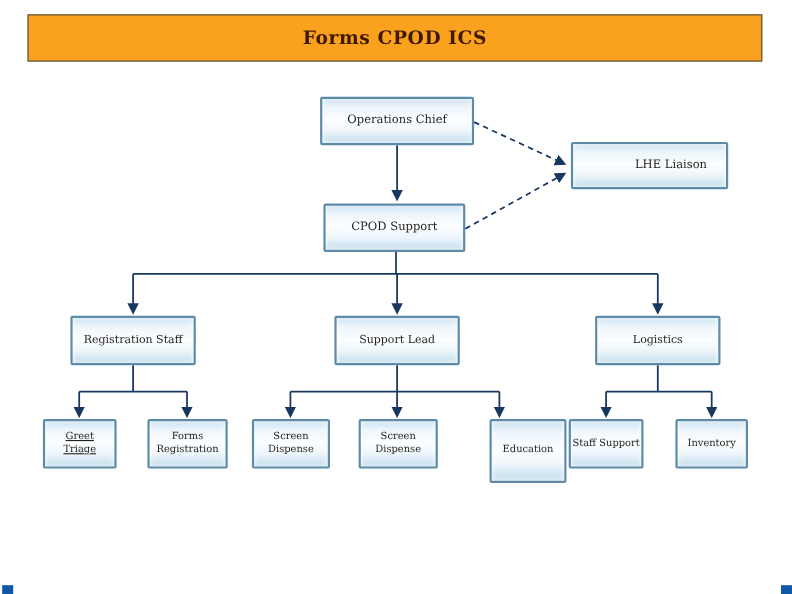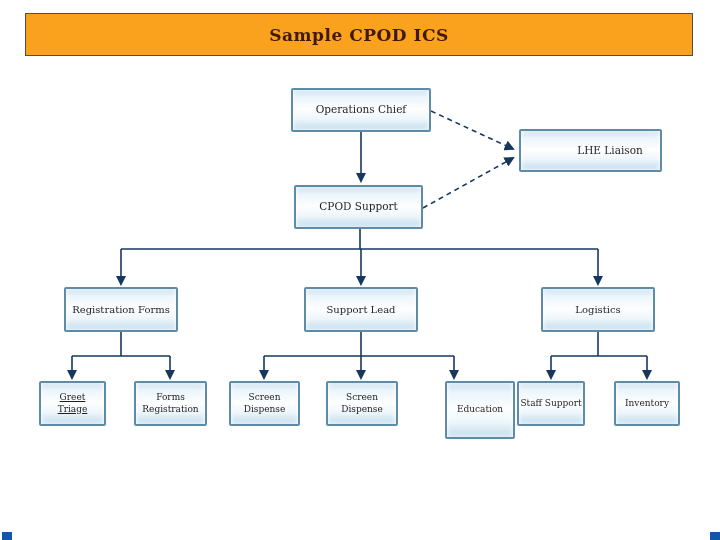--- a/index.html
+++ b/index.html
@@ -43,21 +43,21 @@
   .corner-square {
     position: absolute; z-index: 3;
     width: 10px; height: 8px;
     background: #1058A7;
   }
 </style>
 </head>
 <body>
 
 <div class="banner">
-  <span class="banner-title">Sample CPOD ICS</span>
+  <span class="banner-title">Forms CPOD ICS</span>
 </div>
 
 <svg class="connector-layer" width="720" height="540" viewBox="0 0 720 540">
   <defs>
     <marker id="arr" viewBox="0 0 10 10" refX="8" refY="5" markerWidth="6.5" markerHeight="6.5" orient="auto-start-reverse">
       <path d="M0,0 L10,5 L0,10 z" fill="#17375E"></path>
     </marker>
   </defs>
   <g stroke="#17375E" stroke-width="1.6" fill="none">
 
@@ -89,21 +89,21 @@
     <line x1="647" y1="356" x2="647" y2="378" marker-end="url(#arr)"></line>
   </g>
 </svg>
 
 <div class="node lvl1" style="left:291px; top:88px; width:140px; height:44px;">Operations Chief</div>
 
 <div class="node lvl1" style="left:519px; top:129px; width:143px; height:43px;padding-left:39px;">LHE Liaison</div>
 
 <div class="node lvl1" style="left:294px; top:185px; width:129px; height:44px;">CPOD Support</div>
 
-<div class="node lvl2" style="left:64px; top:287px; width:114px; height:45px;">Registration Forms</div>
+<div class="node lvl2" style="left:64px; top:287px; width:114px; height:45px;">Registration Staff</div>
 
 <div class="node lvl2" style="left:304px; top:287px; width:114px; height:45px;">Support Lead</div>
 
 <div class="node lvl2" style="left:541px; top:287px; width:114px; height:45px;">Logistics</div>
 
 <div class="node lvl3" style="left:39px; top:381px; width:67px; height:45px;text-decoration:underline;">Greet
 Triage</div>
 
 <div class="node lvl3" style="left:134px; top:381px; width:73px; height:45px;">Forms
 Registration</div>

